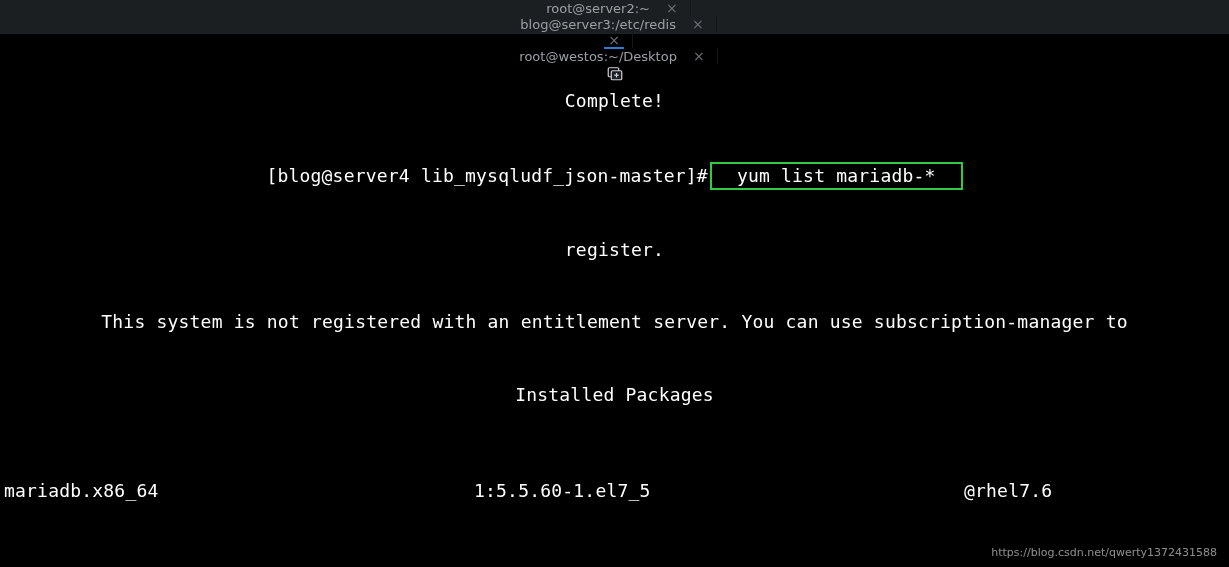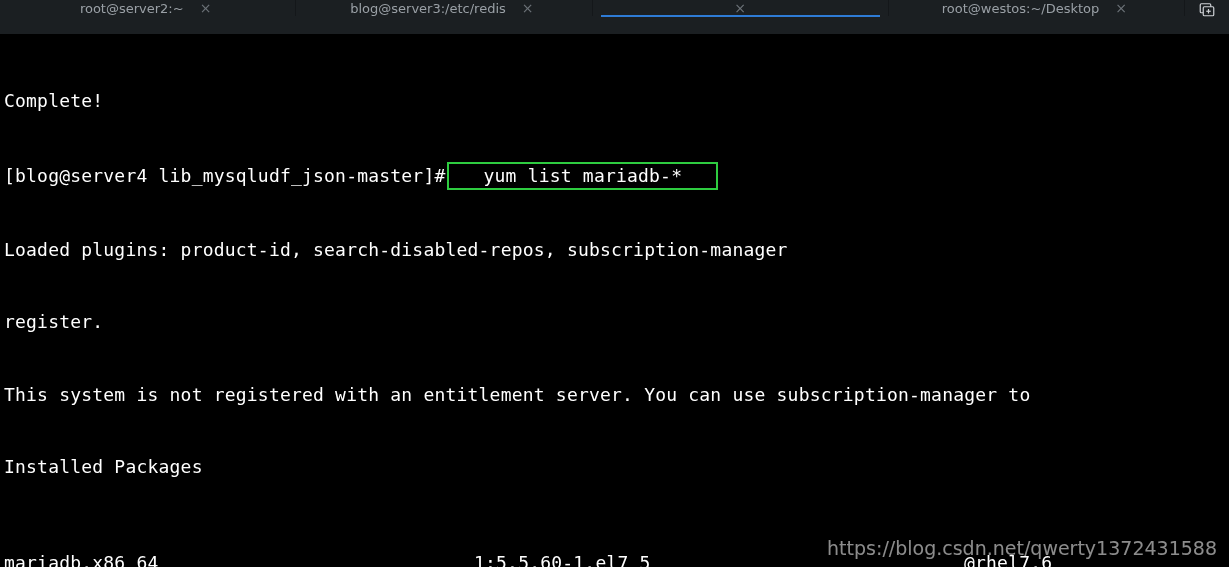--- a/index.html
+++ b/index.html
@@ -8,28 +8,29 @@
     background: #000;
     font-family: "DejaVu Sans Mono", "Liberation Mono", monospace;
     font-size: 18px;
     color: #fff;
     width: 1229px;
     height: 567px;
     overflow: hidden;
   }
   .tabbar {
     display: flex;
-    align-items: flex-start;
+    align-items: center;
     height: 34px;
     background: #1b1f22;
     border-bottom: 1px solid #000;
     font-family: "DejaVu Sans", system-ui, sans-serif;
     font-size: 13px;
     color: #9aa0a6;
     position: relative;
+    flex-direction: column;
   }
   .tab {
     flex: 1 1 0;
     display: flex;
     align-items: center;
     justify-content: center;
     gap: 12px;
     border-right: 1px solid #14171a;
     padding: 0 8px;
     cursor: pointer;
@@ -58,38 +59,38 @@
     cursor: pointer;
     color: #cfd2d6;
   }
   .newtab svg { width: 18px; height: 18px; }
   .term {
     padding: 6px 4px 0 4px;
     line-height: 1.34;
     white-space: pre;
     letter-spacing: 0.2px;
   }
-  .row { display: block; }
+  .row { display: block; text-align: center; }
   .row3 {
     display: grid;
     grid-template-columns: 470px 490px 1fr;
   }
   .hlg {
     border: 2px solid #2ecc40;
-    padding: 0 23px;
+    padding: 0 14px;
     margin-left: 2px;
     display: inline-block;
   }
   .pcol { color:#fff; }
   .watermark {
     position: absolute;
     right: 12px;
     bottom: 8px;
     font-family: "DejaVu Sans", system-ui, sans-serif;
-    font-size: 19px;
+    font-size: 11px;
     color: rgba(255,255,255,0.55);
     pointer-events: none;
   }
 </style>
 </head>
 <body>
 
 <div class="tabbar">
   <div class="tab">
     <span>root@server2:~</span>
@@ -112,21 +113,20 @@
       <rect x="7" y="9" width="14" height="12" rx="1.5" fill="#1b1f22" stroke="#cfd2d6" stroke-width="1.6"></rect>
       <line x1="14" y1="12" x2="14" y2="18" stroke="#cfd2d6" stroke-width="1.6"></line>
       <line x1="11" y1="15" x2="17" y2="15" stroke="#cfd2d6" stroke-width="1.6"></line>
     </svg>
   </div>
 </div>
 
 <div class="term">
   <span class="row">Complete!</span>
   <span class="row"><span>[blog@server4 lib_mysqludf_json-master]#</span><span class="hlg"> yum list mariadb-* </span></span>
-  <span class="row">Loaded plugins: product-id, search-disabled-repos, subscription-manager</span>
   <span class="row">register.</span>
   <span class="row">This system is not registered with an entitlement server. You can use subscription-manager to</span>
   <span class="row">Installed Packages</span>
 
   <span class="row3">
     <span class="pcol">mariadb.x86_64</span>
     <span class="pcol">1:5.5.60-1.el7_5</span>
     <span class="pcol">@rhel7.6</span>
   </span>
   

